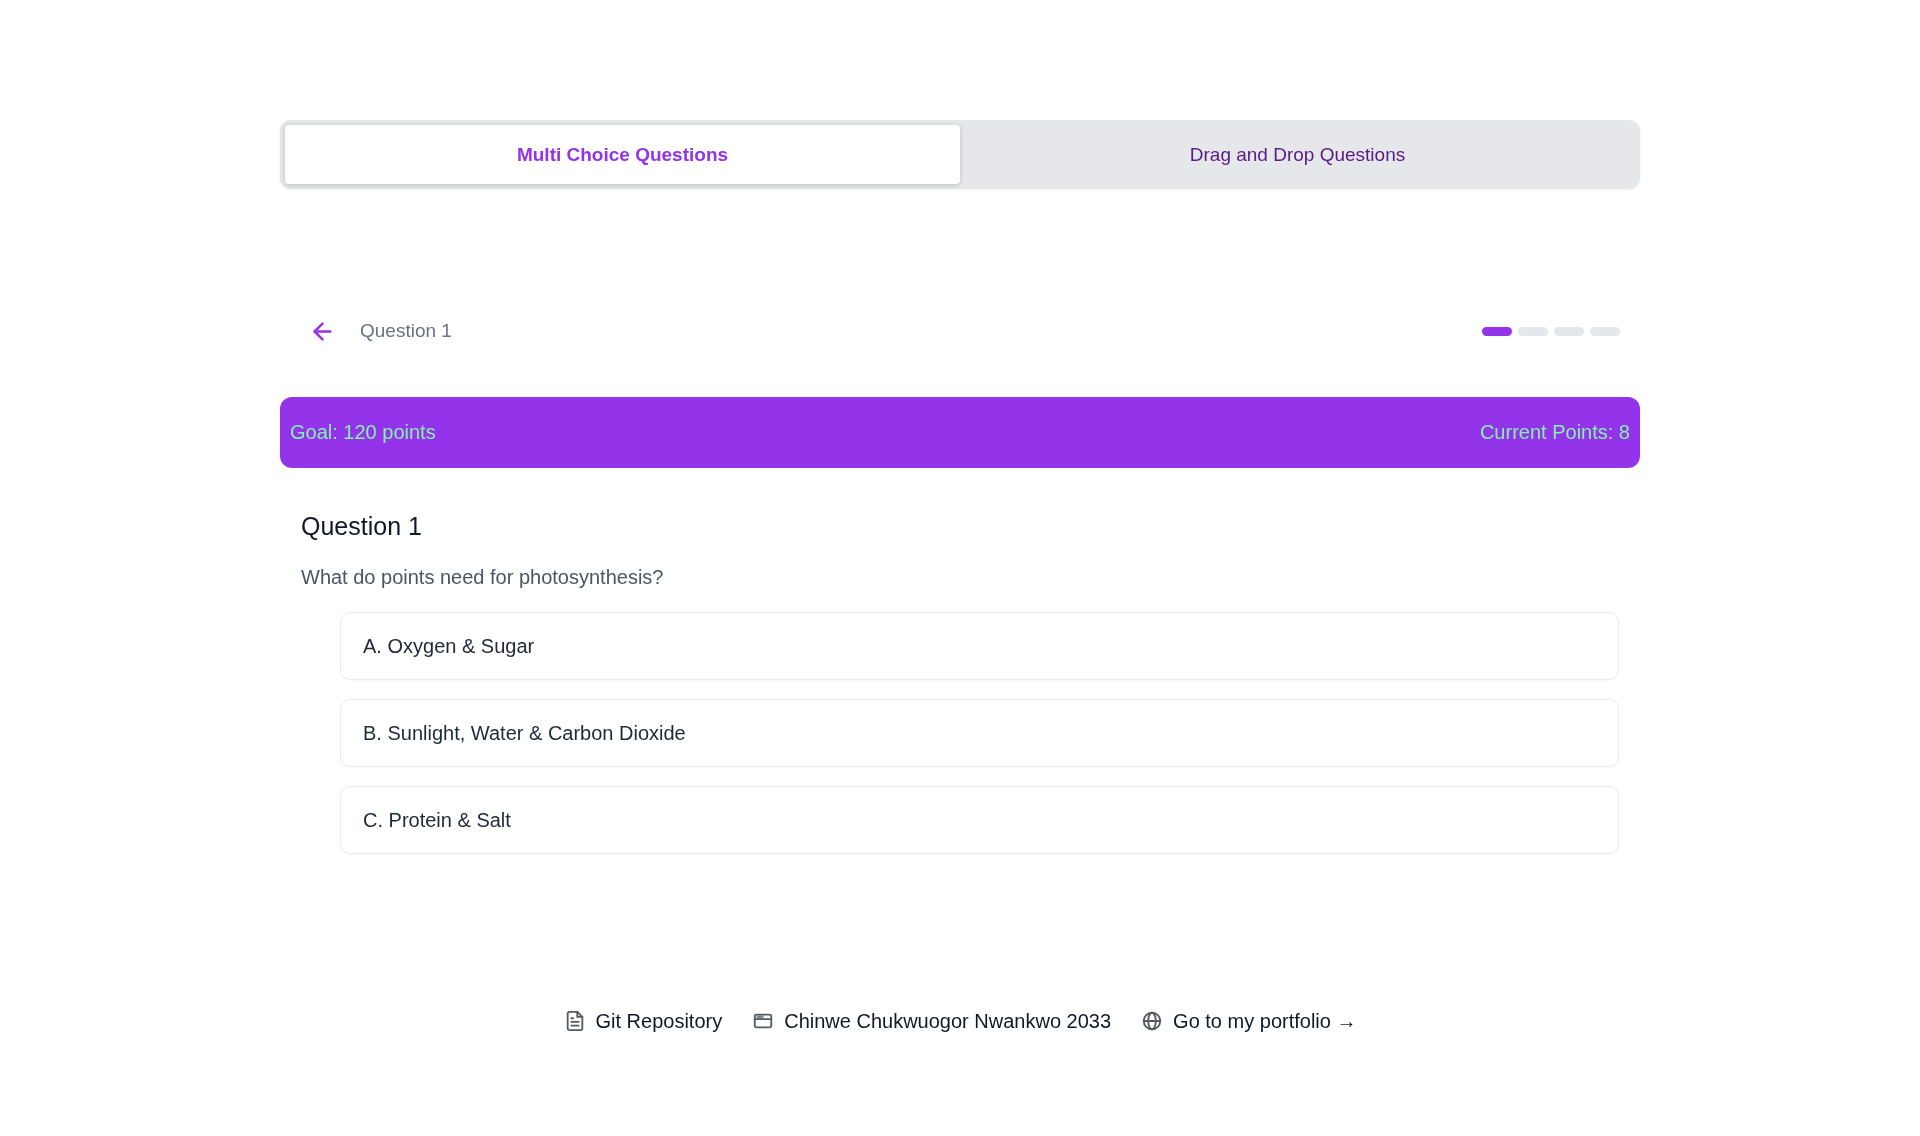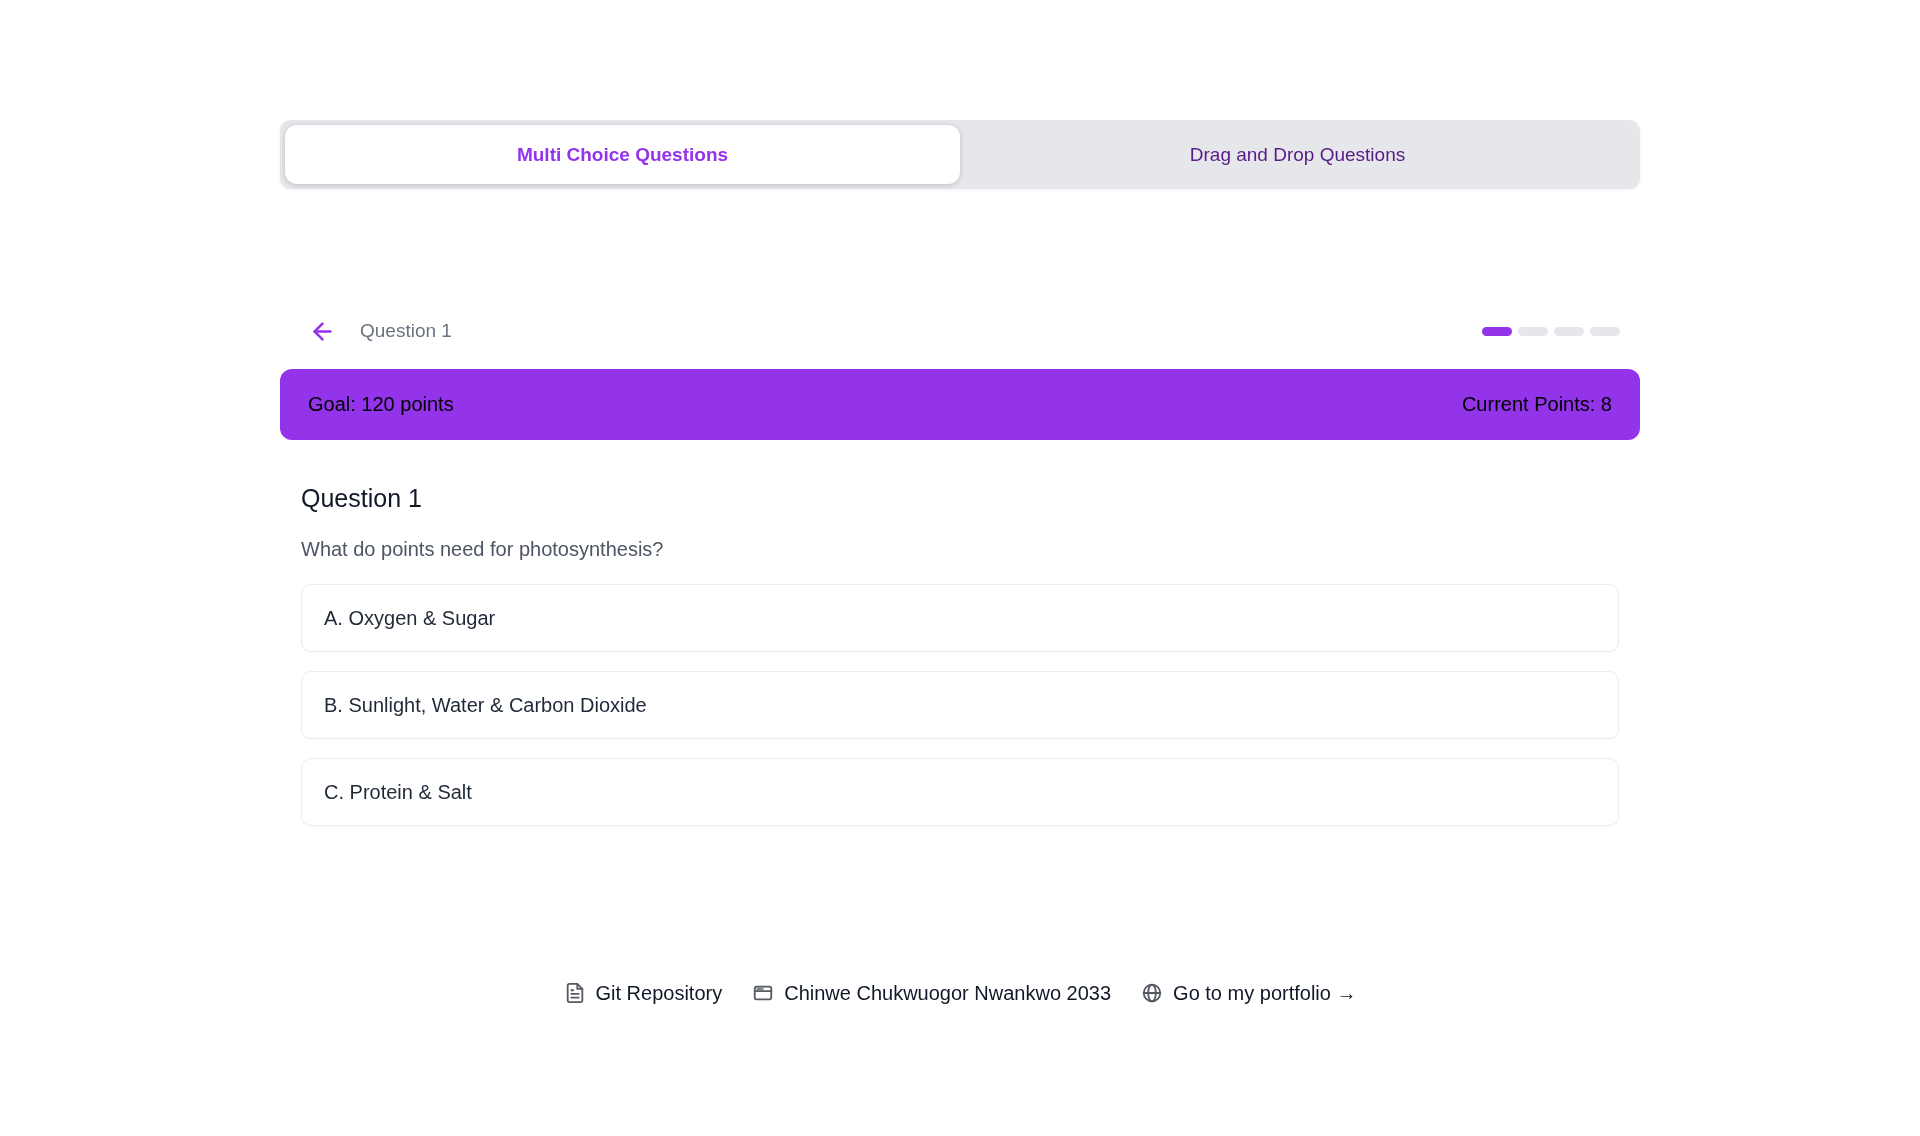--- a/index.html
+++ b/index.html
@@ -5,50 +5,50 @@
   * { margin: 0; padding: 0; box-sizing: border-box; }
   html, body { width: 1920px; height: 1136px; background: #ffffff; overflow: hidden;
     font-family: "Liberation Sans", sans-serif; }
 
   .page { width: 1360px; margin: 0 auto; }
 
   
   .tabs { margin-top: 120px; height: 69px; background: #e6e7eb; border-radius: 11px;
     display: flex; padding: 5px; box-shadow: 0 1px 3px rgba(0,0,0,0.06); }
   .tab { flex: 1; display: flex; align-items: center; justify-content: center;
-    font-size: 19px; color: #581c87; border-radius: 12px; cursor: pointer; }
+    font-size: 19px; color: #581c87; border-radius: 4px; cursor: pointer; }
   .tab.active { background: #ffffff; color: #9333ea; font-weight: bold;
     box-shadow: 0 1px 5px rgba(0,0,0,0.18); }
 
   
   .qheader { margin-top: 128px; display: flex; align-items: center;
     justify-content: space-between; padding: 0 20px 0 28px; height: 28px; }
   .qheader-left { display: flex; align-items: center; gap: 24px; }
   .back-btn { background: none; border: none; cursor: pointer; width: 28px; height: 28px;
     display: flex; align-items: center; justify-content: center; padding: 0; }
   .back-btn svg { width: 27px; height: 27px; }
   .qlabel { font-size: 19px; color: #6b7280; }
   .progress { display: flex; gap: 6px; align-items: center; }
   .pill { width: 30px; height: 9px; border-radius: 5px; background: #e5e7eb; }
   .pill.active { background: #9333ea; }
 
   
-  .banner { margin-top: 24px; height: 71px; background: #9333ea; border-radius: 12px;
+  .banner { margin-top: 52px; height: 71px; background: #9333ea; border-radius: 12px;
     display: flex; align-items: center; justify-content: space-between;
-    padding: 0 28px; color: #000000; font-size: 20px; }
+    padding: 0 10px; color: #86efac; font-size: 20px; }
 
   
   .content { padding: 0 21px; }
   .qtitle { margin-top: 44px; font-size: 25px; font-weight: 400; color: #111827; }
   .qprompt { margin-top: 25px; font-size: 20px; color: #4b5563; }
   .options { margin-top: 23px; display: flex; flex-direction: column; gap: 19px; }
   .option { height: 68px; background: #ffffff; border: 1px solid #ebecf0;
     border-radius: 10px; display: flex; align-items: center; padding: 0 22px;
     font-size: 20px; color: #1f2937; cursor: pointer;
-    box-shadow: 0 1px 2px rgba(0,0,0,0.03); }
+    box-shadow: 0 1px 2px rgba(0,0,0,0.03); margin-left: 39px; }
 
   
   .footer { margin-top: 156px; display: flex; align-items: center; justify-content: center;
     gap: 30px; font-size: 20px; color: #111827; }
   .footer-item { display: flex; align-items: flex-start; gap: 10px; }
   .footer-item.link { cursor: pointer; }
   .footer-item svg { width: 22px; height: 22px; }
 </style>
 </head>
 <body>

